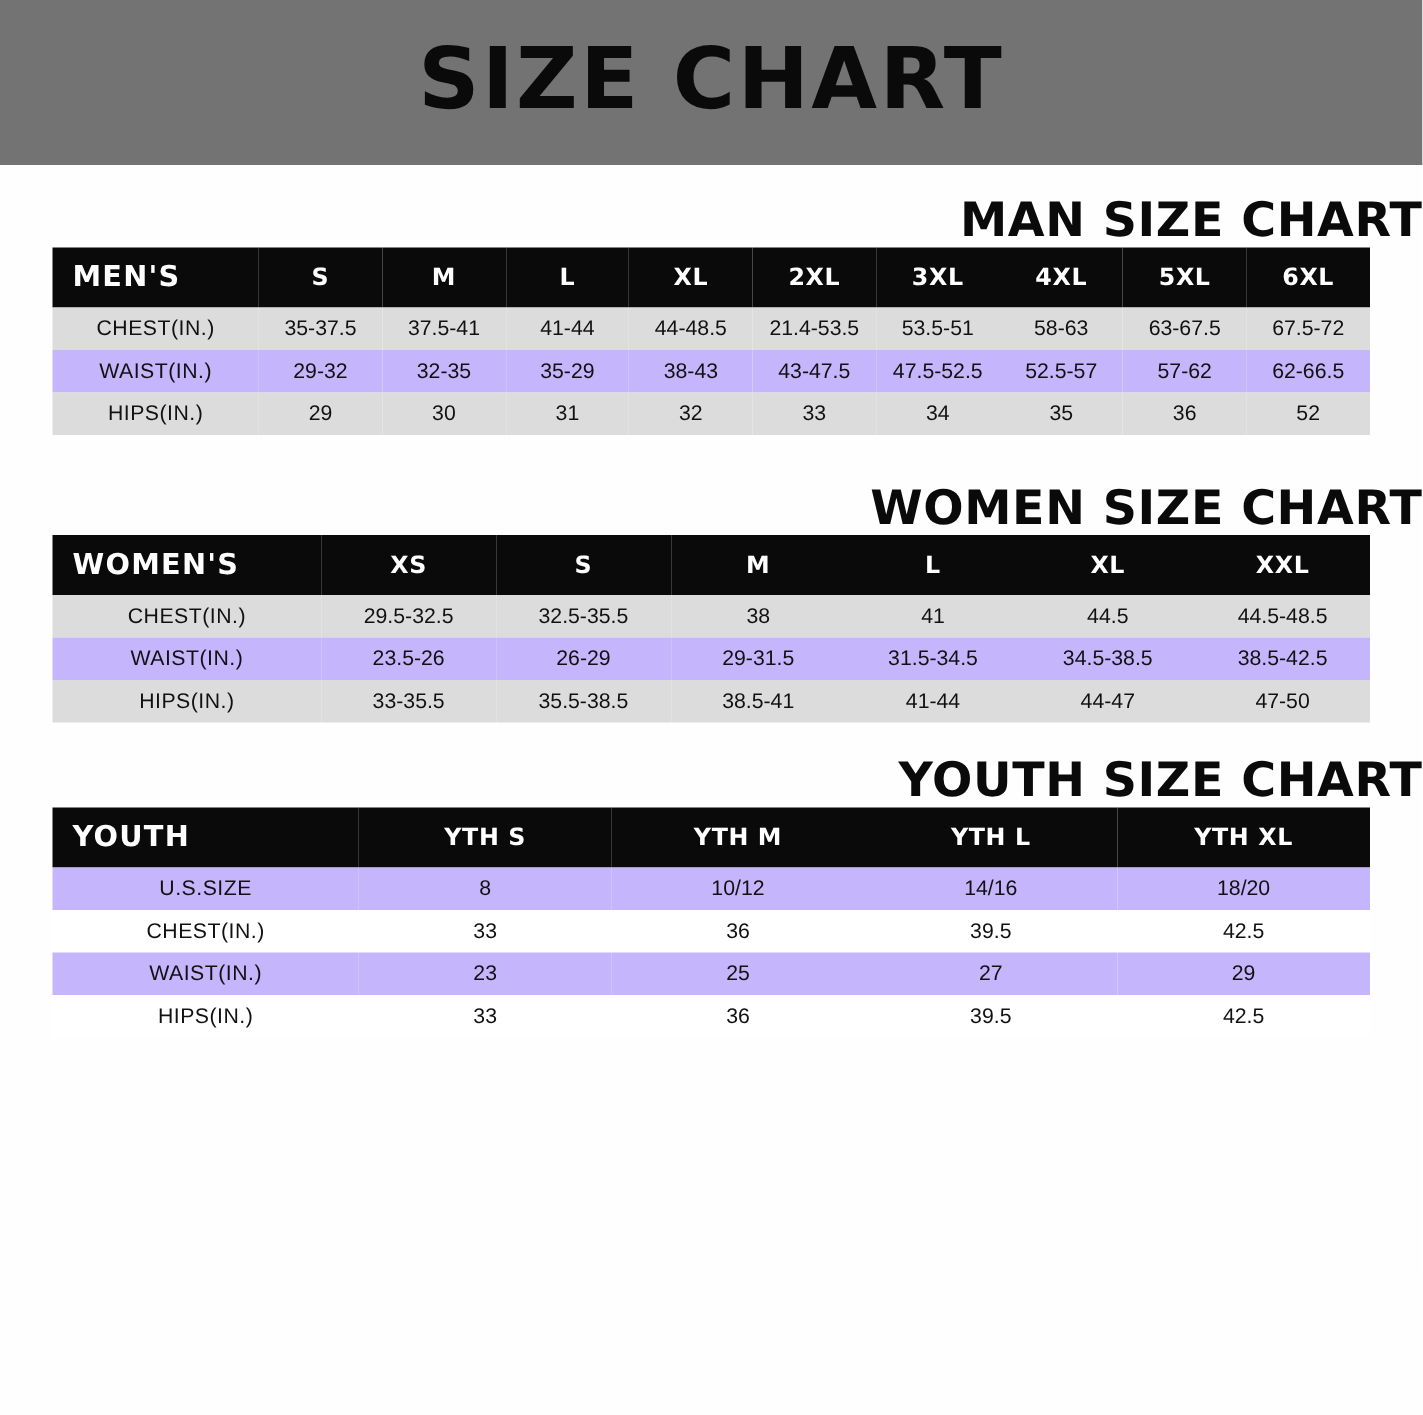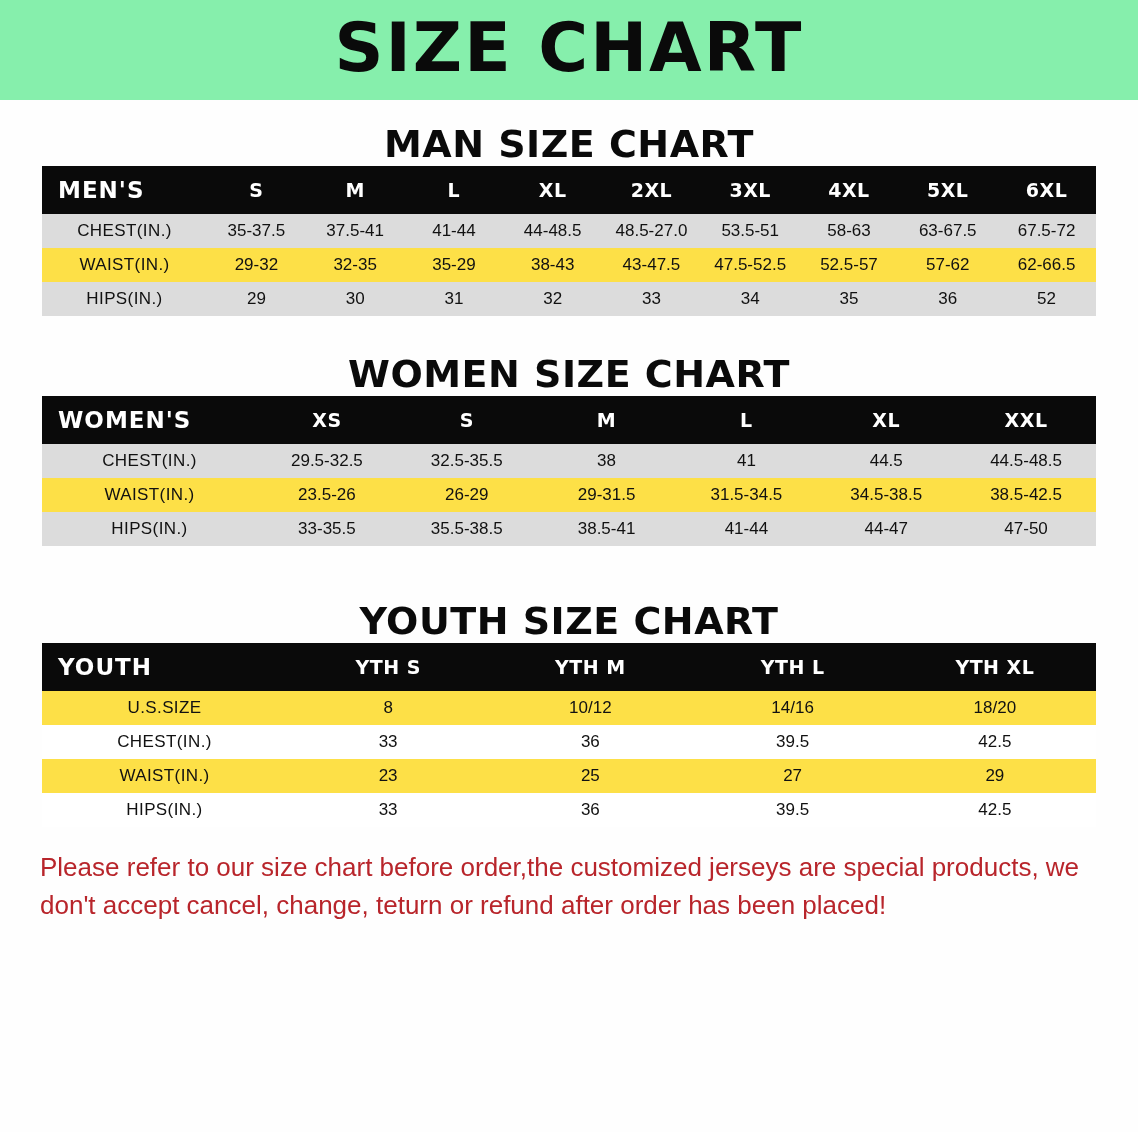--- a/index.html
+++ b/index.html
@@ -16,48 +16,48 @@
   }
   .page {
     position: relative;
     width: 1138px;
     height: 1132px;
     background: #fefefe;
   }
 
   
   .banner {
-    height: 100px;
-    background: #86efac;
+    height: 132px;
+    background: #737373;
     display: flex;
     align-items: center;
     justify-content: center;
   }
   .banner-title {
     font-family: "DejaVu Sans", sans-serif;
     font-weight: bold;
     font-size: 68px;
     letter-spacing: 2px;
     color: #0a0a0a;
     line-height: 1;
     margin-top: -4px;
   }
 
   
   .section-title {
-    text-align: center;
+    text-align: right;
     font-family: "DejaVu Sans", sans-serif;
     font-weight: bold;
     font-size: 38px;
     letter-spacing: 0.5px;
     color: #0a0a0a;
   }
   .st-man   { margin-top: 22px; }
   .st-women { margin-top: 36px; }
-  .st-youth { margin-top: 53px; }
+  .st-youth { margin-top: 24px; }
 
   
   .table-wrap {
     margin: 0 42px;
   }
   table.size-table {
     width: 100%;
     border-collapse: collapse;
     table-layout: fixed;
   }
@@ -82,21 +82,21 @@
     padding: 7px 2px;
     font-size: 17px;
     color: #111111;
     font-family: "Liberation Sans", sans-serif;
   }
   table.size-table tbody td.rowlabel {
     font-size: 17px;
     letter-spacing: 0.4px;
   }
   table.size-table tbody tr.band-dark td { background: #dcdcdc; }
-  table.size-table tbody tr.band-light td { background: #fde047; }
+  table.size-table tbody tr.band-light td { background: #c4b5fd; }
 
   
   .man-table col.c0 { width: 165px; }
   .women-table col.c0 { width: 215px; }
   .youth-table col.c0 { width: 245px; }
 
   .men-head-0 { font-size: 24px; }
 
   .women-table thead th { font-size: 22px; padding: 14px 2px; }
   .women-table thead th.rowlabel { font-size: 24px; }
@@ -155,21 +155,21 @@
           <th>6XL</th>
         </tr>
       </thead>
       <tbody>
         <tr class="band-dark">
           <td class="rowlabel">CHEST(IN.)</td>
           <td>35-37.5</td>
           <td>37.5-41</td>
           <td>41-44</td>
           <td>44-48.5</td>
-          <td>48.5-27.0</td>
+          <td>21.4-53.5</td>
           <td>53.5-51</td>
           <td>58-63</td>
           <td>63-67.5</td>
           <td>67.5-72</td>
         </tr>
         <tr class="band-light">
           <td class="rowlabel">WAIST(IN.)</td>
           <td>29-32</td>
           <td>32-35</td>
           <td>35-29</td>
@@ -296,15 +296,14 @@
           <td class="rowlabel">HIPS(IN.)</td>
           <td>33</td>
           <td>36</td>
           <td>39.5</td>
           <td>42.5</td>
         </tr>
       </tbody>
     </table>
   </div>
 
-  <div class="footer-note">Please refer to our size chart before order,the customized jerseys are special products, we don't accept cancel, change, teturn or refund after order has been placed!</div>
 
 </div>
 
 </body></html>

